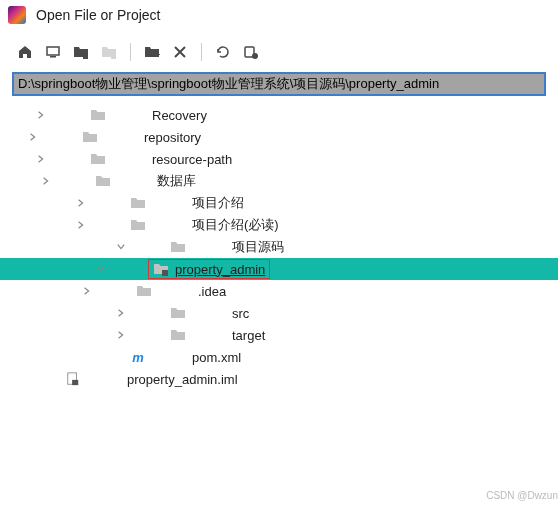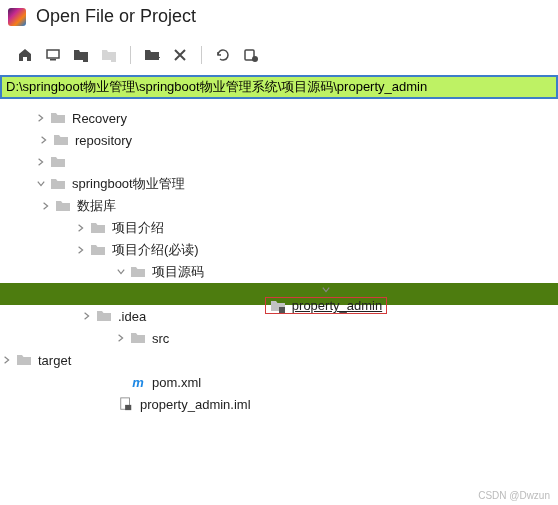--- a/index.html
+++ b/index.html
@@ -1,39 +1,39 @@
 <!DOCTYPE html>
 <html><head>
   <meta charset="utf-8">
   <style>
     * { margin: 0; padding: 0; box-sizing: border-box; }
     body { font-family: "Segoe UI", "Microsoft YaHei", Arial, sans-serif; font-size: 13px; background: #fff; width: 558px; height: 505px; overflow: hidden; position: relative; }
     .titlebar { display: flex; align-items: center; padding: 6px 8px; }
     .app-icon { width: 18px; height: 18px; margin-right: 10px; position: relative; }
     .app-icon-bg { width: 18px; height: 18px; background: linear-gradient(135deg, #4a1a5c, #c62b8f, #f57f17, #1976d2); border-radius: 3px; }
-    .title-text { font-size: 18px; color: #222; }
+    .title-text { font-size: 14px; color: #222; }
     .toolbar { display: flex; align-items: center; padding: 4px 12px; margin-top: 6px; gap: 2px; }
     .tool-btn { width: 26px; height: 24px; display: flex; align-items: center; justify-content: center; cursor: pointer; border-radius: 3px; }
     .tool-btn svg { width: 16px; height: 16px; }
     .tool-btn.disabled { opacity: 0.4; }
     .tool-sep { width: 1px; height: 18px; background: #ccc; margin: 0 6px; }
-    .path-bar { margin: 4px 0; border: 2px solid #3d7dc9; background: #bef264; padding: 1px 4px; font-size: 13px; color: #000; white-space: nowrap; overflow: hidden; }
+    .path-bar { margin: 4px 12px; border: 2px solid #3d7dc9; background: #a3a3a3; padding: 1px 4px; font-size: 13px; color: #000; white-space: nowrap; overflow: hidden; }
     .tree { padding: 4px 0 0 0; overflow: hidden; }
-    .tree-item { display: flex; align-items: center; height: 22px; white-space: nowrap; cursor: default; font-size: 13px; color: #222; }
-    .tree-item.selected { background: #4d7c0f; flex-direction: column; }
+    .tree-item { display: flex; align-items: center; height: 22px; white-space: nowrap; cursor: default; font-size: 13px; color: #222; gap: 40px; }
+    .tree-item.selected { background: #14b8a6; }
     .tree-item .arrow { width: 14px; height: 14px; display: flex; align-items: center; justify-content: center; flex-shrink: 0; }
     .tree-item .folder-icon { width: 16px; height: 14px; margin: 0 6px 0 2px; display: flex; align-items: center; justify-content: center; flex-shrink: 0; }
     .tree-item .file-icon { width: 16px; height: 14px; margin: 0 6px 0 2px; display: flex; align-items: center; justify-content: center; flex-shrink: 0; }
     .tree-item .label { }
     .highlighted-box { border: 1.5px solid #d23b3b; padding: 0 4px; display: inline-flex; align-items: center; height: 20px; }
     .folder-fill { fill: #c2c2c2; }
     .folder-mark { fill: #535353; }
     .m-icon { color: #1e88e5; font-weight: 900; font-size: 13px; font-style: italic; }
     .iml-file svg { }
-    .watermark { position: absolute; bottom: 4px; right: 8px; font-size: 10px; color: #bbb; margin-left: 23px; }
+    .watermark { position: absolute; bottom: 4px; right: 0; font-size: 10px; color: #bbb; margin-left: 23px; }
   </style>
 </head>
 <body>
 
 <div class="titlebar">
   <div class="app-icon">
       <div class="app-icon-bg"></div>
     </div>
   <div class="title-text">Open File or Project</div>
 </div>
@@ -100,21 +100,21 @@
         </svg>
       </span>
     <span class="folder-icon">
         <svg viewBox="0 0 16 14" width="16" height="14">
           <path d="M1 2h5l1.5 2H15v8H1z" class="folder-fill"></path>
         </svg>
       </span>
     <span class="label">Recovery</span>
   </div>
 
-  <div class="tree-item" style="padding-left:37px">
+  <div class="tree-item" style="padding-left:26px">
     <span class="arrow">
         <svg viewBox="0 0 10 10" width="8" height="8">
           <path d="M2 1 L7 5 L2 9" stroke="#888" stroke-width="1.5" fill="none"></path>
         </svg>
       </span>
     <span class="folder-icon">
         <svg viewBox="0 0 16 14" width="16" height="14">
           <path d="M1 2h5l1.5 2H15v8H1z" class="folder-fill"></path>
         </svg>
       </span>
@@ -125,35 +125,23 @@
     <span class="arrow">
         <svg viewBox="0 0 10 10" width="8" height="8">
           <path d="M2 1 L7 5 L2 9" stroke="#888" stroke-width="1.5" fill="none"></path>
         </svg>
       </span>
     <span class="folder-icon">
         <svg viewBox="0 0 16 14" width="16" height="14">
           <path d="M1 2h5l1.5 2H15v8H1z" class="folder-fill"></path>
         </svg>
       </span>
-  </div>
-
-  <div class="tree-item" style="padding-left:34px">
-    <span class="arrow">
-        <svg viewBox="0 0 10 10" width="8" height="8">
-          <path d="M1 2 L5 7 L9 2" stroke="#888" stroke-width="1.5" fill="none"></path>
-        </svg>
-      </span>
-    <span class="folder-icon">
-        <svg viewBox="0 0 16 14" width="16" height="14">
-          <path d="M1 2h5l1.5 2H15v8H1z" class="folder-fill"></path>
-        </svg>
-      </span>
-    <span class="label">springboot物业管理</span>
-  </div>
+    <span class="label">resource-path</span>
+  </div>
+
 
 
   <div class="tree-item" style="padding-left:39px">
     <span class="arrow">
         <svg viewBox="0 0 10 10" width="8" height="8">
           <path d="M2 1 L7 5 L2 9" stroke="#888" stroke-width="1.5" fill="none"></path>
         </svg>
       </span>
     <span class="folder-icon">
         <svg viewBox="0 0 16 14" width="16" height="14">
@@ -244,42 +232,42 @@
         </svg>
       </span>
     <span class="folder-icon">
         <svg viewBox="0 0 16 14" width="16" height="14">
           <path d="M1 2h5l1.5 2H15v8H1z" class="folder-fill"></path>
         </svg>
       </span>
     <span class="label">src</span>
   </div>
 
-  <div class="tree-item" style="">
+  <div class="tree-item" style="padding-left:114px">
     <span class="arrow">
         <svg viewBox="0 0 10 10" width="8" height="8">
           <path d="M2 1 L7 5 L2 9" stroke="#888" stroke-width="1.5" fill="none"></path>
         </svg>
       </span>
     <span class="folder-icon">
         <svg viewBox="0 0 16 14" width="16" height="14">
           <path d="M1 2h5l1.5 2H15v8H1z" class="folder-fill"></path>
         </svg>
       </span>
     <span class="label">target</span>
   </div>
 
   <div class="tree-item" style="padding-left:128px">
     <span class="file-icon">
         <span class="m-icon">m</span>
       </span>
     <span class="label">pom.xml</span>
   </div>
 
-  <div class="tree-item iml-file" style="padding-left:116px">
+  <div class="tree-item iml-file" style="padding-left:63px">
     <span class="file-icon">
         <svg viewBox="0 0 16 16" width="14" height="14">
           <rect x="2" y="1" width="10" height="13" fill="#fff" stroke="#888" stroke-width="1"></rect>
           <rect x="7" y="9" width="7" height="6" fill="#535353"></rect>
         </svg>
       </span>
     <span class="label">property_admin.iml</span>
   </div>
 
 </div>

